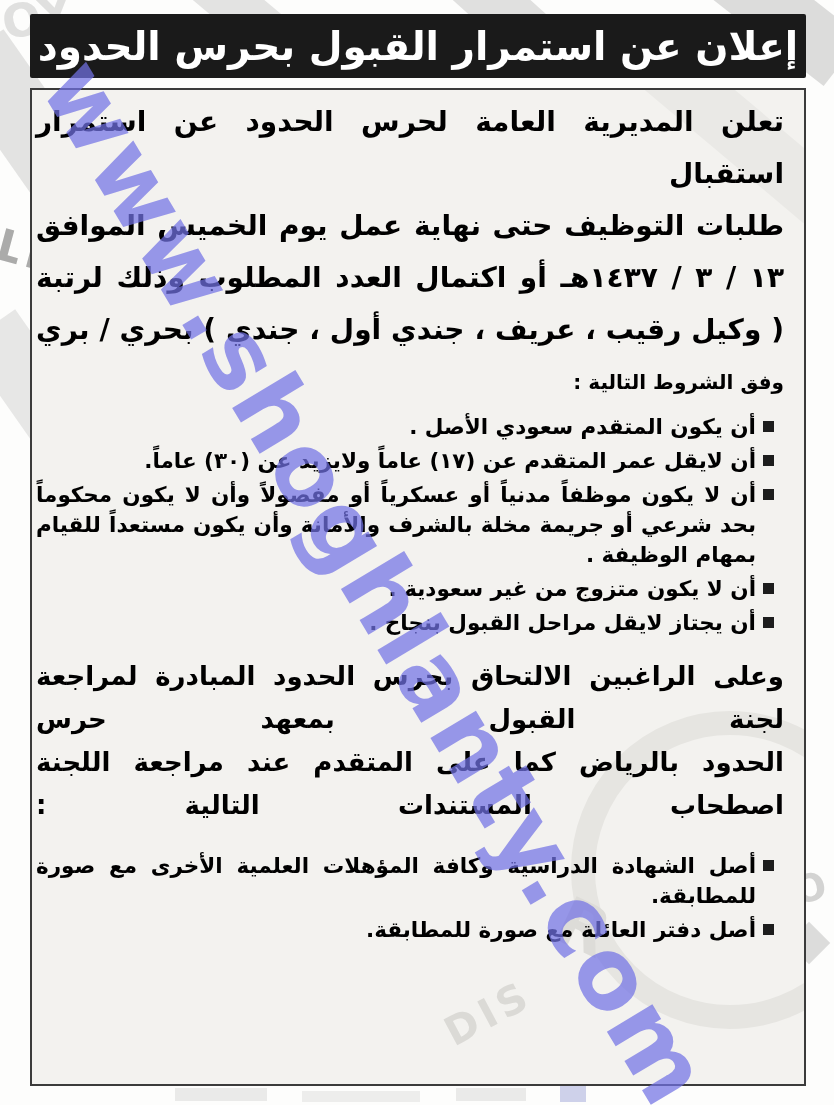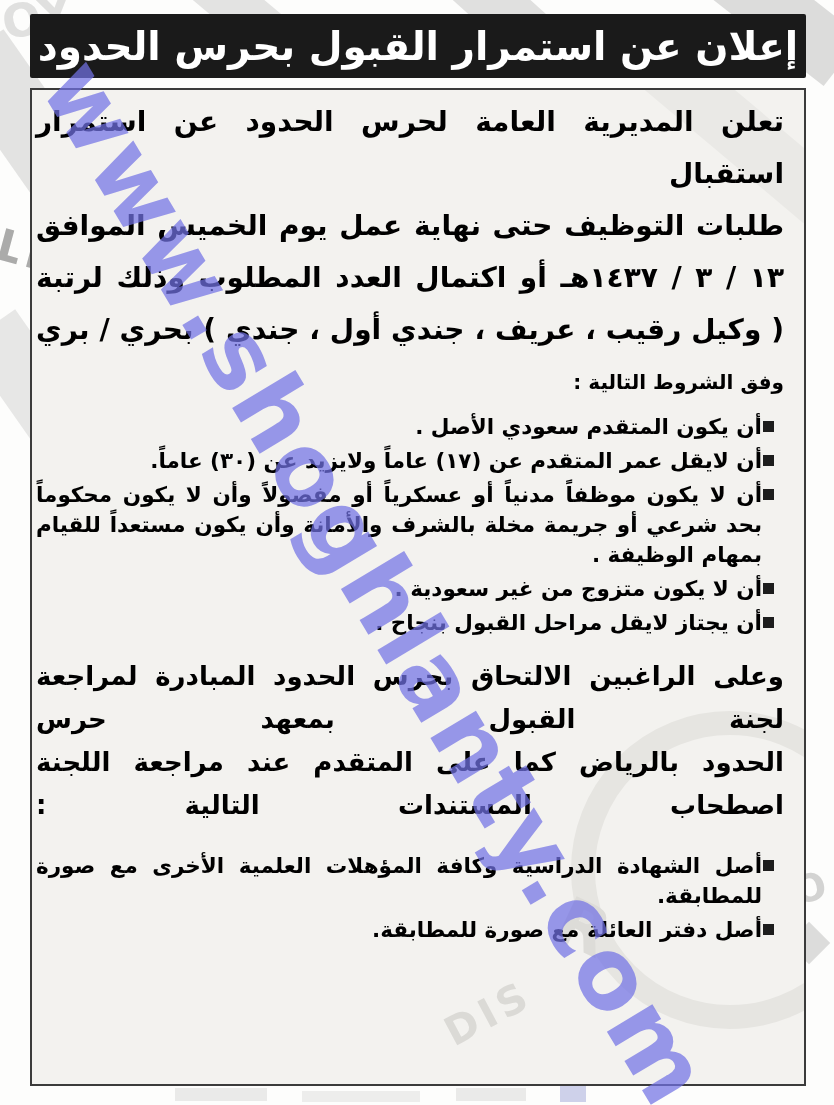--- a/index.html
+++ b/index.html
@@ -55,21 +55,21 @@
   }
   .jline{
     font-size:28px;font-weight:bold;line-height:52px;
     text-align:justify;text-align-last:justify;
   }
   .cond-heading{
     font-size:20px;font-weight:bold;line-height:36px;margin-top:8px;text-align:right;
   }
   .bullet-list{margin-top:12px;padding:0 10px 0 0;}
   .bullet-item{
-    display:flex;gap:1px;margin-bottom:4px;
+    display:flex;gap:7px;margin-bottom:4px;
     font-size:21.5px;font-weight:bold;line-height:30px;
   }
   .bullet-square{
     width:11px;height:11px;background:#1d1d1d;margin-top:9px;flex:0 0 auto;
   }
   .bullet-text{text-align:justify;text-align-last:right;}
   .docs-intro-line{
     font-size:26px;font-weight:bold;line-height:43px;
     text-align:justify;text-align-last:justify;
   }

